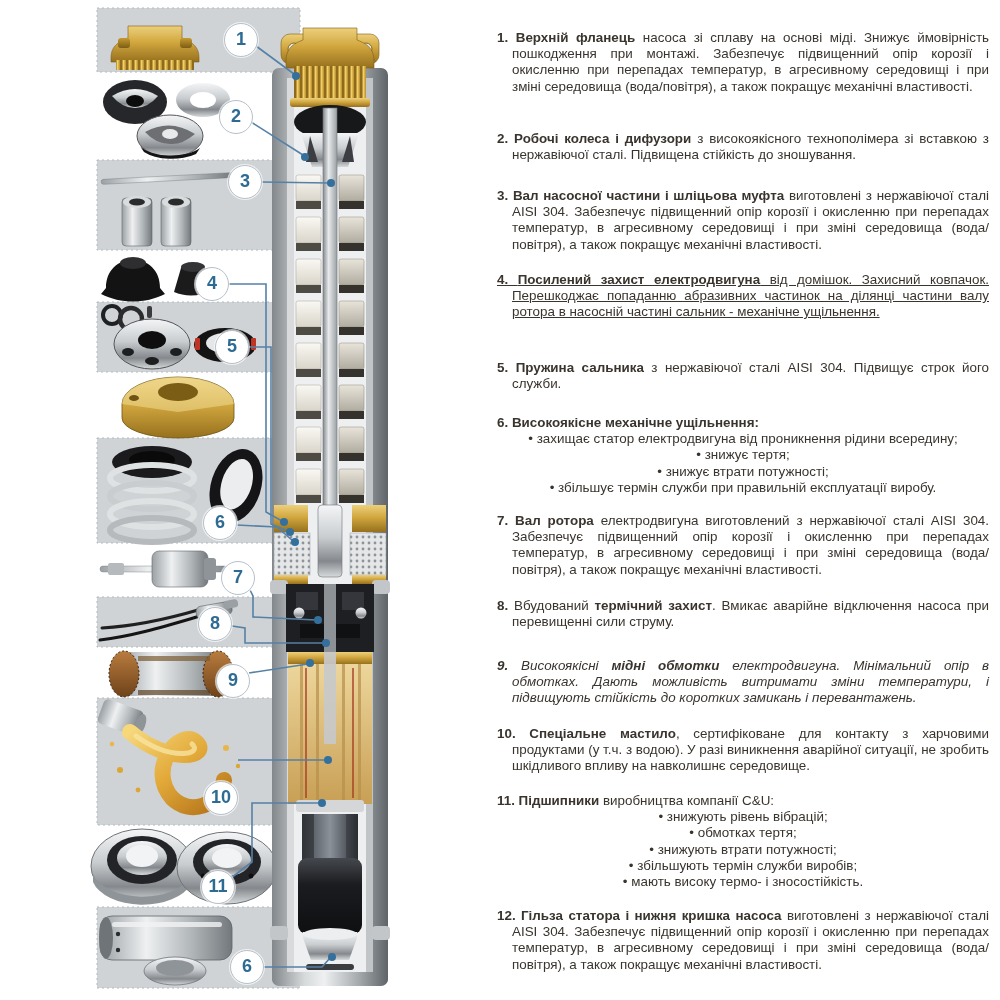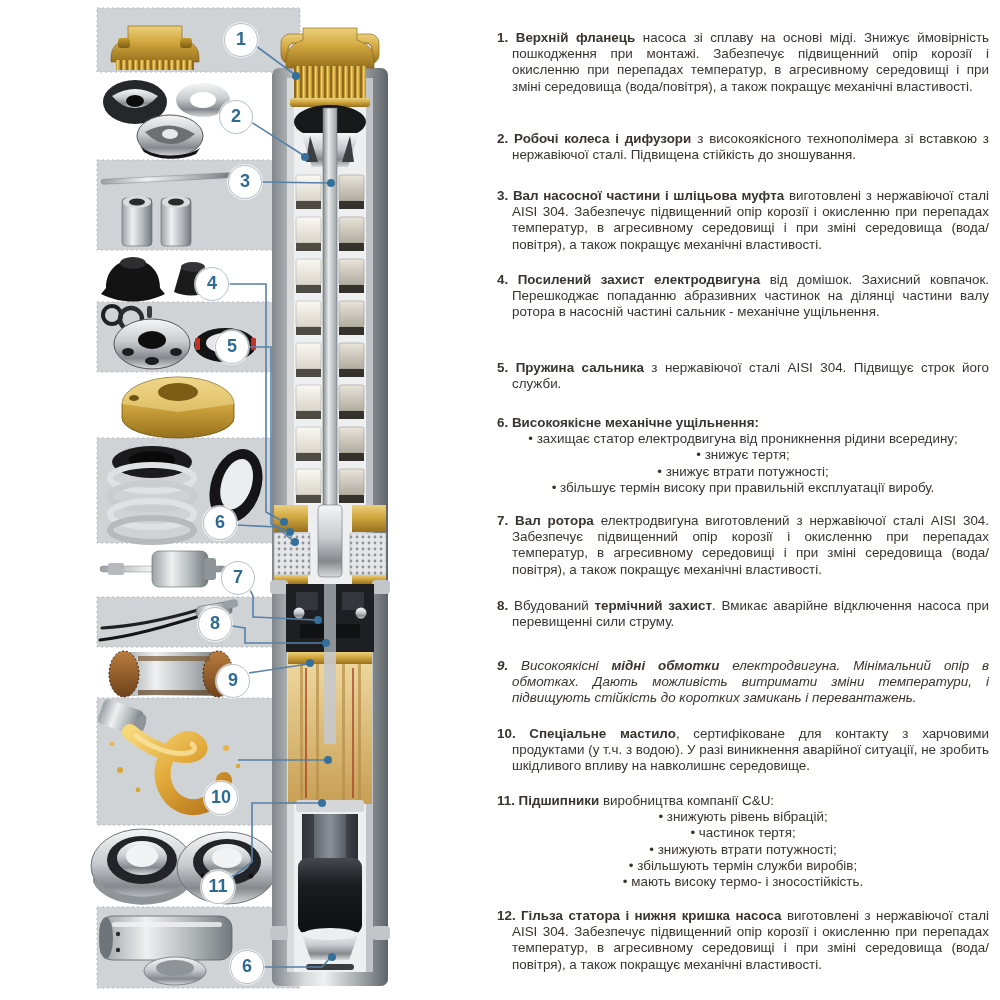--- a/index.html
+++ b/index.html
@@ -369,49 +369,49 @@
 <div class="desc">
     <div class="item" style="top: 30px;">
       <p class="lead"><span class="num">1. </span><span class="b">Верхній фланець</span><span> насоса зі сплаву на основі міді. Знижує ймовірність пошкодження при монтажі. Забезпечує підвищенний опір корозії і окисленню при перепадах температур, в агресивному середовищі і при зміні середовища (вода/повітря), а також покращує механічні властивості.</span></p>
     </div>
     <div class="item" style="top: 131px;">
       <p class="lead"><span class="num">2. </span><span class="b">Робочі колеса і дифузори</span><span> з високоякісного технополімера зі вставкою з нержавіючої сталі. Підвищена стійкість до зношування.</span></p>
     </div>
     <div class="item" style="top: 188px;">
       <p class="lead"><span class="num">3. </span><span class="b">Вал насосної частини і шліцьова муфта</span><span> виготовлені з нержавіючої сталі AISI 304. Забезпечує підвищенний опір корозії і окисленню при перепадах температур, в агресивному середовищі і при зміні середовища (вода/повітря), а також покращує механічні властивості.</span></p>
     </div>
-    <div class="item" style="top: 272px;">
+    <div class="item" style="top: 272px; text-decoration: underline;">
       <p class="lead"><span class="num">4. </span><span class="b">Посилений захист електродвигуна</span><span> від домішок. Захисний ковпачок. Перешкоджає попаданню абразивних частинок на ділянці частини валу ротора в насосній частині сальник - механічне ущільнення.</span></p>
     </div>
     <div class="item" style="top: 360px;">
       <p class="lead"><span class="num">5. </span><span class="b">Пружина сальника</span><span> з нержавіючої сталі AISI 304. Підвищує строк його служби.</span></p>
     </div>
     <div class="item" style="top: 415px;">
       <p class="lead"><span class="num">6. </span><span class="b">Високоякісне механічне ущільнення:</span></p>
       <div class="bullet">• захищає статор електродвигуна від проникнення рідини всередину;</div>
       <div class="bullet">• знижує тертя;</div>
       <div class="bullet">• знижує втрати потужності;</div>
-      <div class="bullet">• збільшує термін високу при правильній експлуатації виробу.</div>
+      <div class="bullet">• збільшує термін служби при правильній експлуатації виробу.</div>
     </div>
     <div class="item" style="top: 513px;">
       <p class="lead"><span class="num">7. </span><span class="b">Вал ротора</span><span> електродвигуна виготовлений з нержавіючої сталі AISI 304. Забезпечує підвищенний опір корозії і окисленню при перепадах температур, в агресивному середовищі і при зміні середовища (вода/повітря), а також покращує механічні властивості.</span></p>
     </div>
     <div class="item" style="top: 598px;">
       <p class="lead"><span class="num">8. </span><span>Вбудований </span><span class="b">термічний захист</span><span>. Вмикає аварійне відключення насоса при перевищенні сили струму.</span></p>
     </div>
     <div class="item" style="top: 658px; font-style: italic;">
       <p class="lead"><span class="num">9. </span><span>Високоякісні </span><span class="b">мідні обмотки</span><span> електродвигуна. Мінімальний опір в обмотках. Дають можливість витримати зміни температури, і підвищують стійкість до коротких замикань і перевантажень.</span></p>
     </div>
     <div class="item" style="top: 726px;">
       <p class="lead"><span class="num">10. </span><span class="b">Спеціальне мастило</span><span>, сертифіковане для контакту з харчовими продуктами (у т.ч. з водою). У разі виникнення аварійної ситуації, не зробить шкідливого впливу на навколишнє середовище.</span></p>
     </div>
     <div class="item" style="top: 793px;">
       <p class="lead"><span class="num">11. </span><span class="b">Підшипники</span><span> виробництва компанії C&amp;U:</span></p>
       <div class="bullet">• знижують рівень вібрацій;</div>
-      <div class="bullet">• частинок тертя;</div>
+      <div class="bullet">• обмотках тертя;</div>
       <div class="bullet">• знижують втрати потужності;</div>
       <div class="bullet">• збільшують термін служби виробів;</div>
       <div class="bullet">• мають високу термо- і зносостійкість.</div>
     </div>
     <div class="item" style="top: 908px;">
       <p class="lead"><span class="num">12. </span><span class="b">Гільза статора і нижня кришка насоса</span><span> виготовлені з нержавіючої сталі AISI 304. Забезпечує підвищенний опір корозії і окисленню при перепадах температур, в агресивному середовищі і при зміні середовища (вода/повітря), а також покращує механічні властивості.</span></p>
     </div>
   </div>
 
 <div class="callout" style="left: 224px; top: 23px;">1</div>

